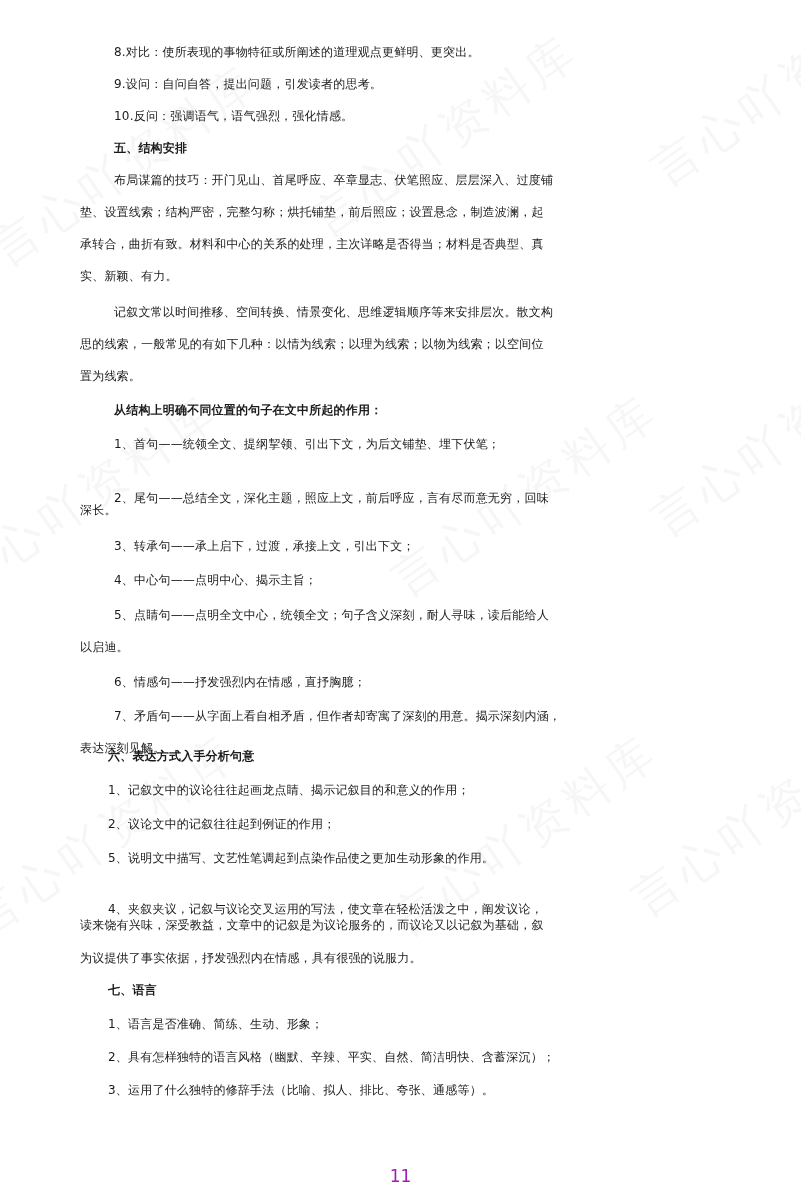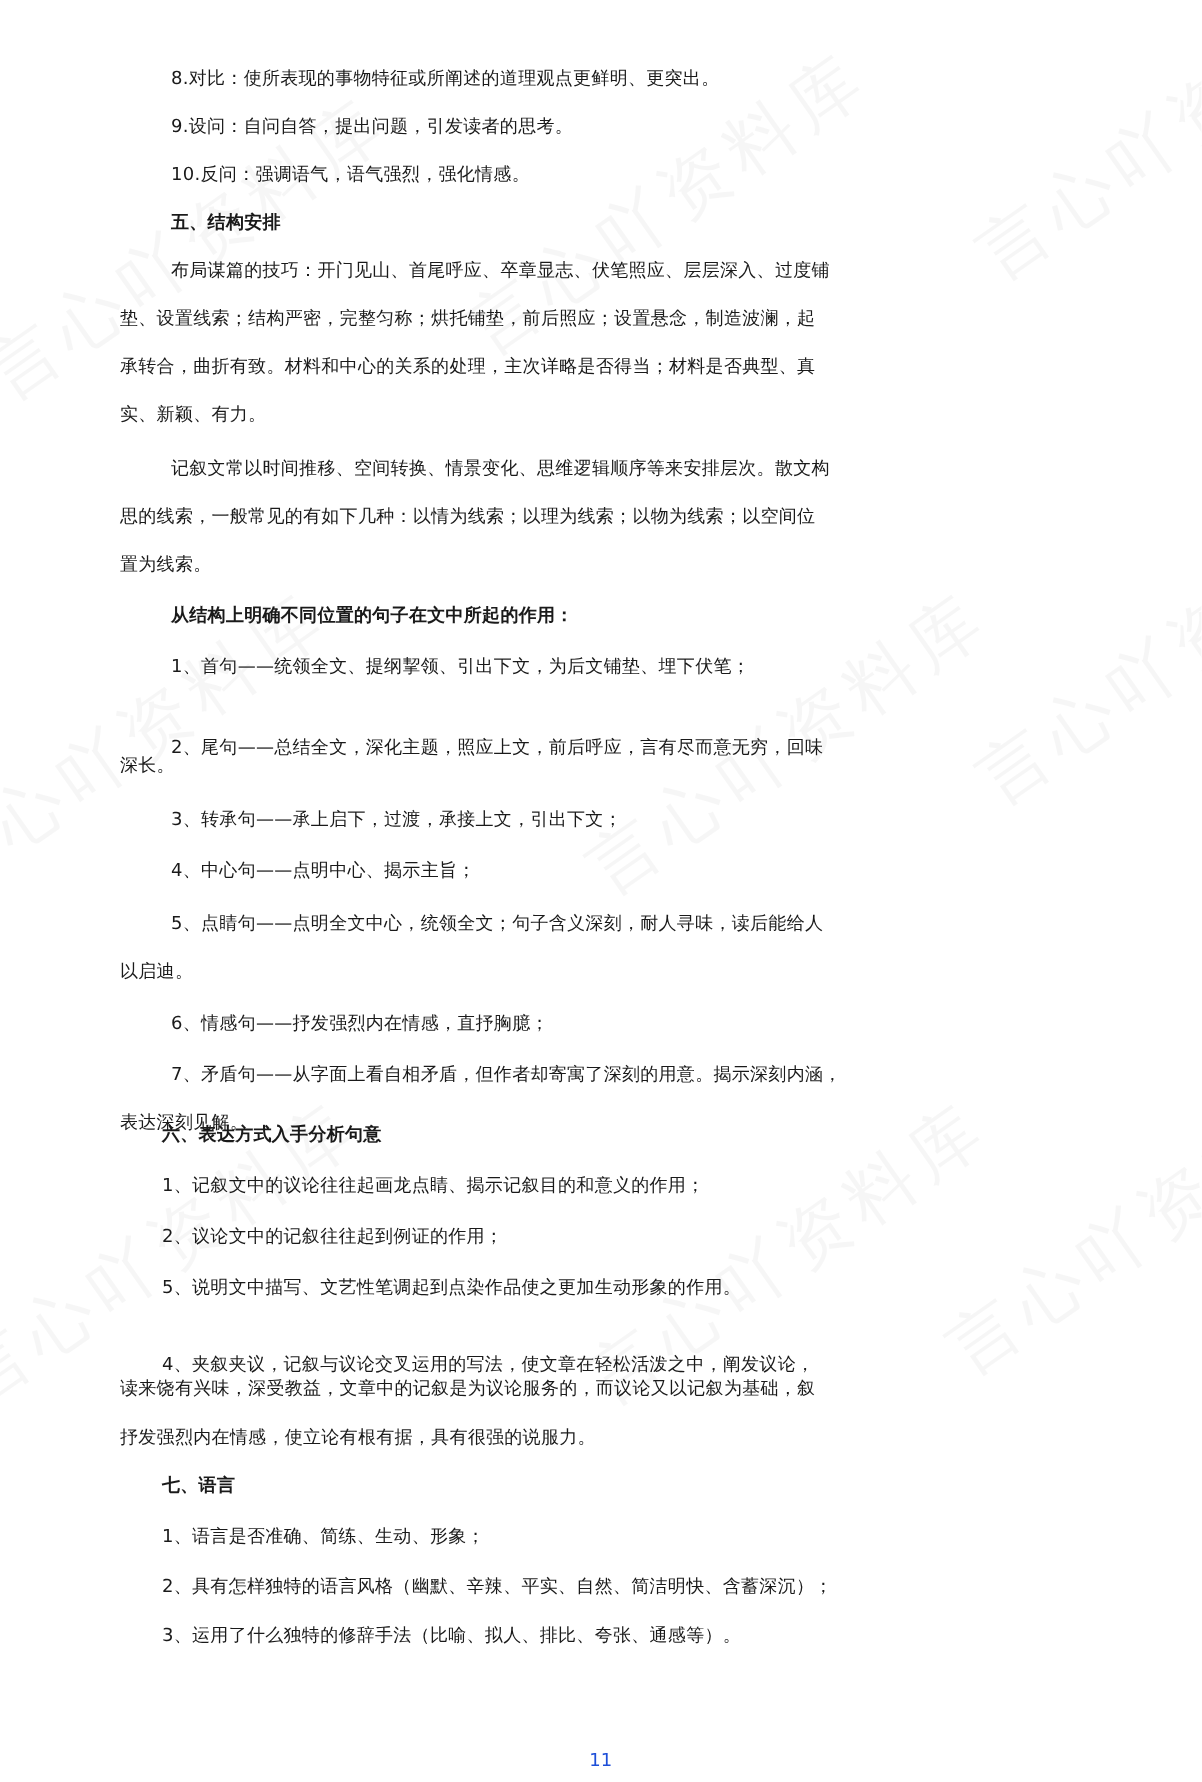--- a/index.html
+++ b/index.html
@@ -33,22 +33,22 @@
     transform-origin: left top;
     white-space: nowrap;
     pointer-events: none;
     letter-spacing: 6px;
   }
   .page-number {
     position: absolute;
     left: 0; width: 801px;
     top: 1166px;
     text-align: center;
-    font-size: 12px;
-    color: #1d4ed8;
+    font-size: 17px;
+    color: #a21caf;
   }
 </style>
 </head>
 <body>
 
 <div class="page">
   <div class="watermark" style="left:-20px; top:230px;">言心吖资料库</div>
   <div class="watermark" style="left:300px; top:200px;">言心吖资料库</div>
   <div class="watermark" style="left:640px; top:150px;">言心吖资料库</div>
   <div class="watermark" style="left:-60px; top:560px;">言心吖资料库</div>
@@ -80,21 +80,21 @@
       <div class="line" style="left: 80px; top: 635px;">以启迪。</div>
       <div class="line" style="left: 114px; top: 670px;">6、情感句——抒发强烈内在情感，直抒胸臆；</div>
       <div class="line" style="left: 114px; top: 704px;">7、矛盾句——从字面上看自相矛盾，但作者却寄寓了深刻的用意。揭示深刻内涵，</div>
       <div class="line" style="left: 80px; top: 736px;">表达深刻见解。</div>
       <div class="line bold" style="left: 108px; top: 744px;">六、表达方式入手分析句意</div>
       <div class="line" style="left: 108px; top: 778px;">1、记叙文中的议论往往起画龙点睛、揭示记叙目的和意义的作用；</div>
       <div class="line" style="left: 108px; top: 812px;">2、议论文中的记叙往往起到例证的作用；</div>
       <div class="line" style="left: 108px; top: 846px;">5、说明文中描写、文艺性笔调起到点染作品使之更加生动形象的作用。</div>
       <div class="line" style="left: 108px; top: 880px; margin-top: 17px;">4、夹叙夹议，记叙与议论交叉运用的写法，使文章在轻松活泼之中，阐发议论，</div>
       <div class="line" style="left: 80px; top: 913px;">读来饶有兴味，深受教益，文章中的记叙是为议论服务的，而议论又以记叙为基础，叙</div>
-      <div class="line" style="left: 80px; top: 946px;">抒发强烈内在情感，使立论有根有据，具有很强的说服力。</div>
+      <div class="line" style="left: 80px; top: 946px;">为议提供了事实依据，抒发强烈内在情感，具有很强的说服力。</div>
       <div class="line bold" style="left: 108px; top: 978px;">七、语言</div>
       <div class="line" style="left: 108px; top: 1012px;">1、语言是否准确、简练、生动、形象；</div>
       <div class="line" style="left: 108px; top: 1045px;">2、具有怎样独特的语言风格（幽默、辛辣、平实、自然、简洁明快、含蓄深沉）；</div>
       <div class="line" style="left: 108px; top: 1078px;">3、运用了什么独特的修辞手法（比喻、拟人、排比、夸张、通感等）。</div>
     </div>
 
   <div class="page-number">11</div>
 </div>
 
 </body></html>

